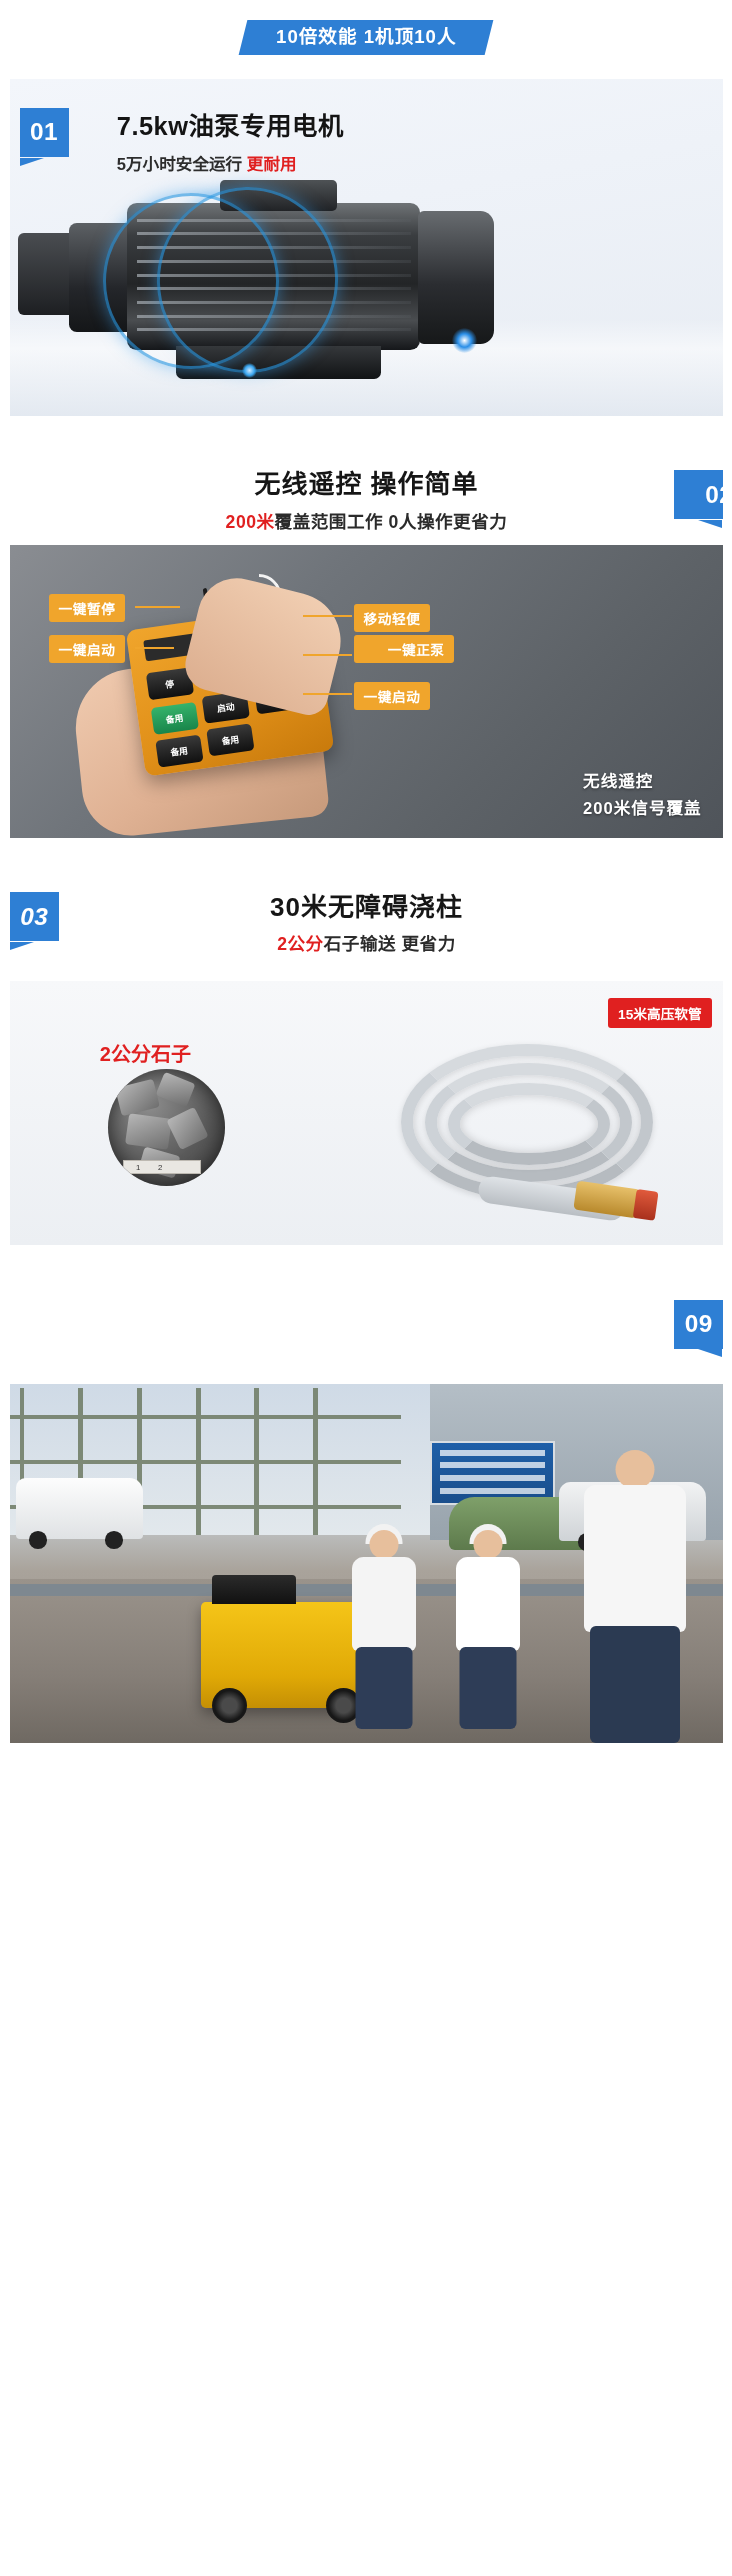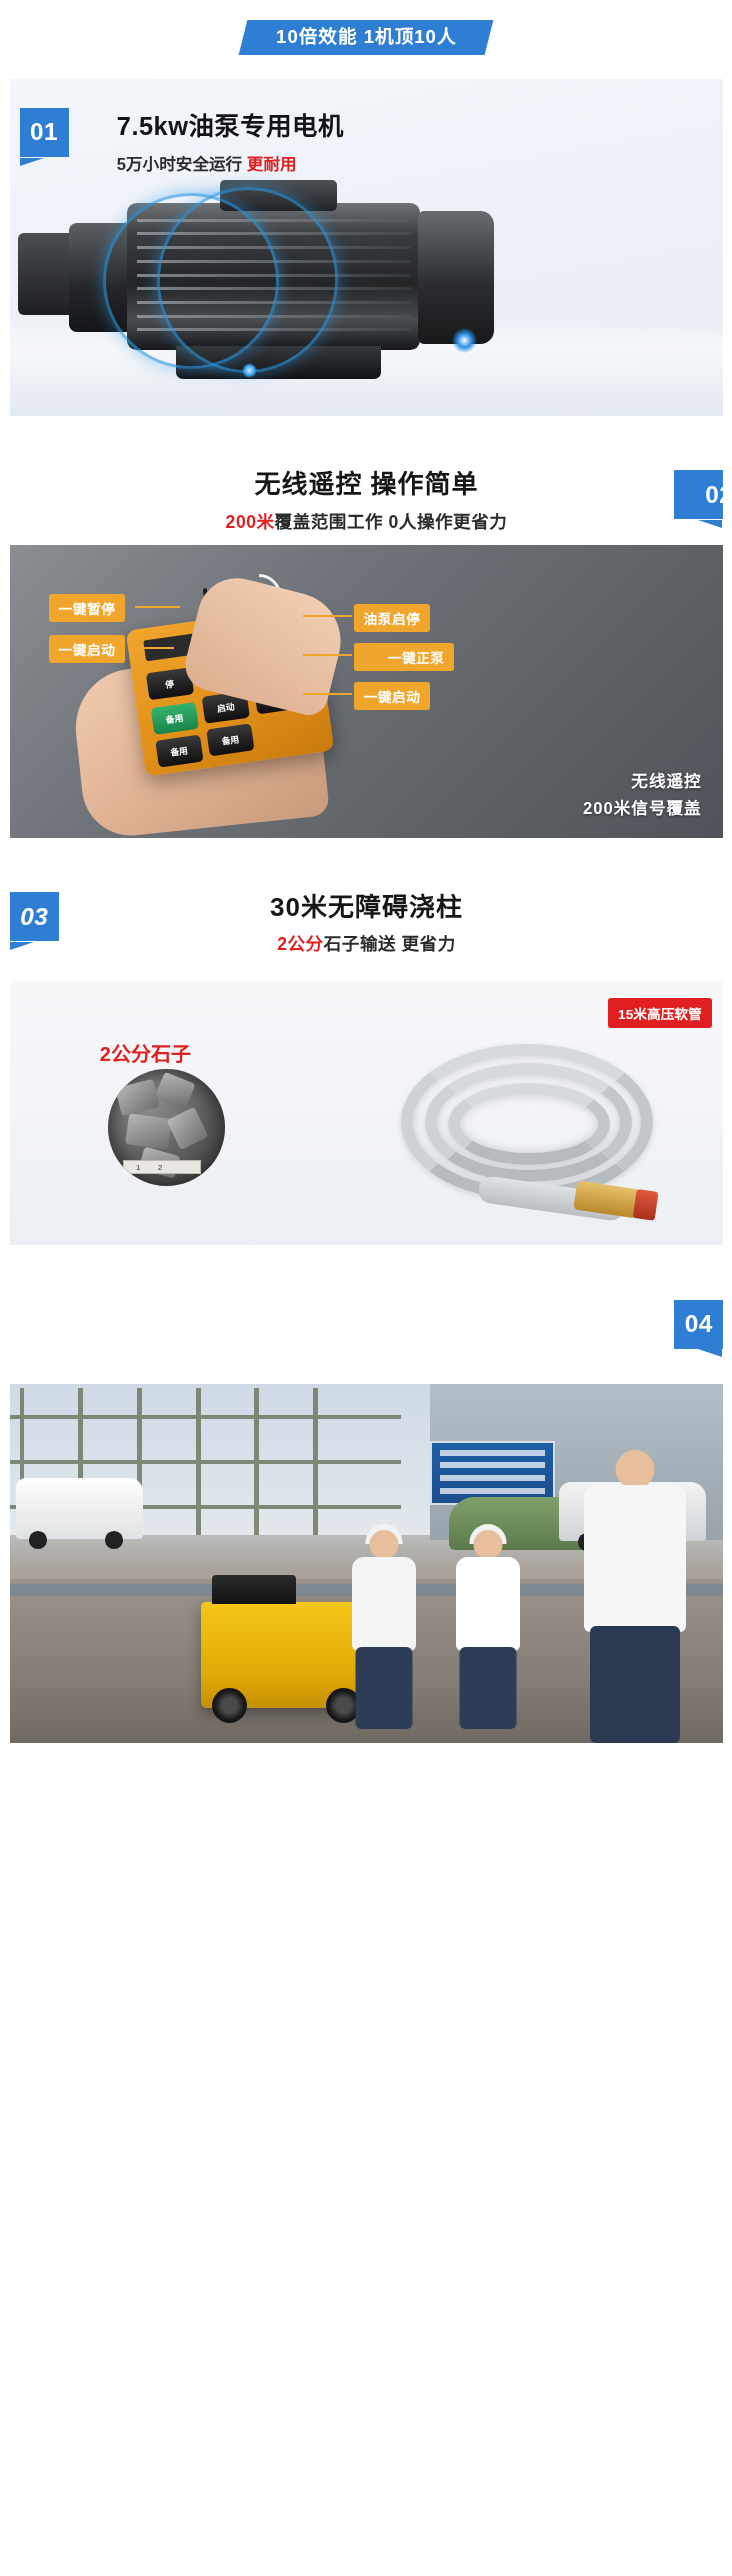--- a/index.html
+++ b/index.html
@@ -246,21 +246,21 @@
     position:absolute;
     background:#f0a52c; color:#ffffff;
     font-size: 13.7px; font-weight: bold;
     padding: 3.9px 9.8px; border-radius: 2.9px;
     white-space: nowrap; letter-spacing:0.5px;
   }
   .lead { position:absolute; background:#f0a52c; height:2px; }
   .rc-footnote {
     position:absolute; right: 21.5px; bottom: 15.6px;
     color:#ffffff; font-size:16.6px; font-weight:bold;
-    text-align:right; line-height:1.6; letter-spacing:1px;
+    text-align:left; line-height:1.6; letter-spacing:1px;
     text-shadow: 0 1px 2.9px rgba(0,0,0,.5);
   }
 
   
   #sec03 .s03-badge { left: 9.8px; top: 15.6px; font-style: italic; }
   #sec03 .s03-head { position: relative; height: 104px; padding-top: 13.7px; }
   .hose-stage {
     position:relative; margin: 0 9.8px; height: 264px;
     background: linear-gradient(180deg,#f7f8fa 0%,#eceff3 100%);
     overflow:hidden;
@@ -490,25 +490,25 @@
         <span>一键暂停</span>
       </div>
 
       <div class="lead" style="left:125px; top:102px; width:39px;"></div>
       <div class="cal" style="left:39px; top:90px;">
         <span>一键启动</span>
       </div>
 
       <div class="lead" style="left:293px; top:70px; width:49px;"></div>
       <div class="cal" style="left:344px; top:59px;">
-        <span>油泵启停</span>
+        <span>移动轻便</span>
       </div>
 
       <div class="lead" style="left:293px; top:109px; width:49px;"></div>
-      <div class="cal" style="left:344px; top:98px;padding-left:34px;">
+      <div class="cal" style="left:344px; top:90px;padding-left:34px;">
         <span>一键正泵</span>
       </div>
 
       <div class="lead" style="left:293px; top:148px; width:49px;"></div>
       <div class="cal" style="left:344px; top:137px;">
         <span>一键启动</span>
       </div>
 
       <div class="rc-footnote">
         <div>无线遥控</div>
@@ -551,21 +551,21 @@
           <i class="c3"></i>
         <div class="hose-tail"></div>
         <div class="hose-coupler"></div>
       </div>
     </div>
   </div>
 
   <div class="section" id="sec04" style="margin-top:41px;">
     <div class="s04-head">
       <div class="badge right s04-badge">
-        <span>04</span>
+        <span>09</span>
       </div>
     </div>
 
     <div class="site-stage">
       <div class="sky"></div>
       <div class="building"></div>
       <div class="scaffold">
         <i style="left:9.8px;  top:0;  width:4.9px;  height:147px;"></i>
         <i style="left:68px;  top:0;  width:4.9px;  height:147px;"></i>
         <i style="left:127px; top:0;  width:4.9px;  height:147px;"></i>

